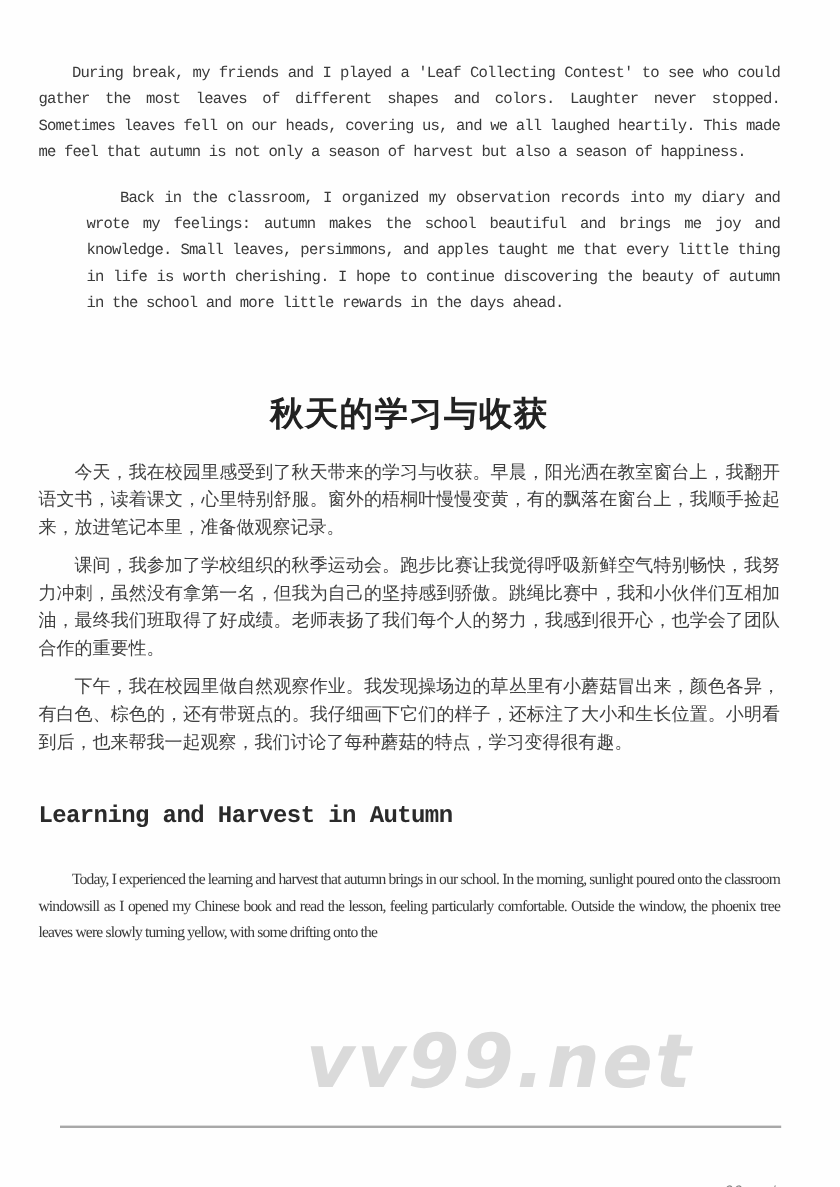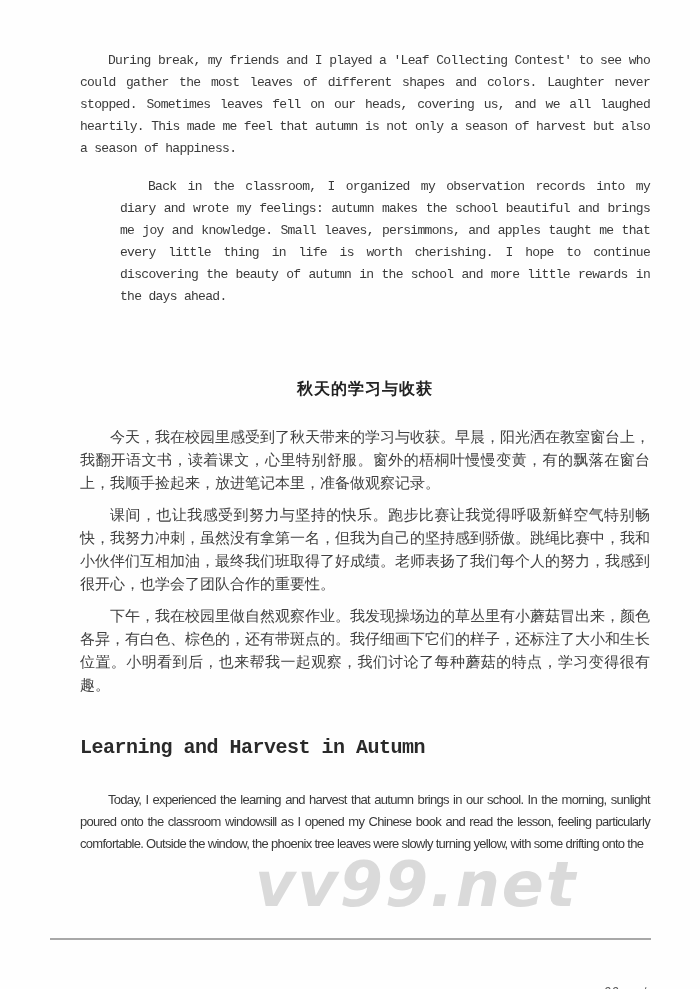--- a/index.html
+++ b/index.html
@@ -14,37 +14,37 @@
   }
   .page {
     position: relative;
     width: 700px;
     height: 989px;
     background: #fefefe;
   }
   .content {
     position: relative;
     z-index: 2;
-    padding: 50px 50px 0 80px;
+    padding: 50px 50px 0 32px;
   }
   p.en {
     font-family: "Liberation Mono", "DejaVu Sans Mono", monospace;
     font-size: 13px;
     letter-spacing: -0.7px;
     line-height: 22px;
     color: #3a3a3a;
     text-align: justify;
     text-indent: 28px;
   }
   p.en + p.en { margin-top: 16px; margin-left: 40px; }
   h1.zh-title {
     margin-top: 66px;
     font-family: "DejaVu Sans", sans-serif;
     font-weight: bold;
-    font-size: 16px;
+    font-size: 28px;
     line-height: 30px;
     color: #222222;
     text-align: center;
     letter-spacing: 1px;
   }
   .zh-block { margin-top: 22px; }
   p.zh {
     font-family: "DejaVu Sans", sans-serif;
     font-size: 15px;
     line-height: 23px;
@@ -57,21 +57,21 @@
     margin-top: 38px;
     font-family: "Liberation Mono", "DejaVu Sans Mono", monospace;
     font-weight: bold;
     font-size: 20px;
     line-height: 26px;
     color: #2a2a2a;
     letter-spacing: -0.5px;
   }
   p.en-bottom {
     margin-top: 28px;
-    font-family: Liberation Sans, sans-serif;
+    font-family: Liberation Serif, serif;
     font-size: 13px;
     letter-spacing: -0.7px;
     line-height: 22px;
     color: #3a3a3a;
     text-align: justify;
     text-indent: 28px;
   }
   .watermark {
     position: absolute;
     z-index: 1;
@@ -117,21 +117,21 @@
   <div class="content">
 
     <p class="en">During break, my friends and I played a 'Leaf Collecting Contest' to see who could gather the most leaves of different shapes and colors. Laughter never stopped. Sometimes leaves fell on our heads, covering us, and we all laughed heartily. This made me feel that autumn is not only a season of harvest but also a season of happiness.</p>
 
     <p class="en">Back in the classroom, I organized my observation records into my diary and wrote my feelings: autumn makes the school beautiful and brings me joy and knowledge. Small leaves, persimmons, and apples taught me that every little thing in life is worth cherishing. I hope to continue discovering the beauty of autumn in the school and more little rewards in the days ahead.</p>
 
     <h1 class="zh-title">秋天的学习与收获</h1>
 
     <div class="zh-block">
       <p class="zh">今天，我在校园里感受到了秋天带来的学习与收获。早晨，阳光洒在教室窗台上，我翻开语文书，读着课文，心里特别舒服。窗外的梧桐叶慢慢变黄，有的飘落在窗台上，我顺手捡起来，放进笔记本里，准备做观察记录。</p>
-      <p class="zh">课间，也让我感受到努力与坚持的快乐。跑步比赛让我觉得呼吸新鲜空气特别畅快，我努力冲刺，虽然没有拿第一名，但我为自己的坚持感到骄傲。跳绳比赛中，我和小伙伴们互相加油，最终我们班取得了好成绩。老师表扬了我们每个人的努力，我感到很开心，也学会了团队合作的重要性。</p>
+      <p class="zh">课间，我参加了学校组织的秋季运动会。跑步比赛让我觉得呼吸新鲜空气特别畅快，我努力冲刺，虽然没有拿第一名，但我为自己的坚持感到骄傲。跳绳比赛中，我和小伙伴们互相加油，最终我们班取得了好成绩。老师表扬了我们每个人的努力，我感到很开心，也学会了团队合作的重要性。</p>
       <p class="zh">下午，我在校园里做自然观察作业。我发现操场边的草丛里有小蘑菇冒出来，颜色各异，有白色、棕色的，还有带斑点的。我仔细画下它们的样子，还标注了大小和生长位置。小明看到后，也来帮我一起观察，我们讨论了每种蘑菇的特点，学习变得很有趣。</p>
     </div>
 
     <h2 class="en-title">Learning and Harvest in Autumn</h2>
 
     <p class="en-bottom">Today, I experienced the learning and harvest that autumn brings in our school. In the morning, sunlight poured onto the classroom windowsill as I opened my Chinese book and read the lesson, feeling particularly comfortable. Outside the window, the phoenix tree leaves were slowly turning yellow, with some drifting onto the</p>
 
   </div>
 
   <div class="footer-line"></div>

